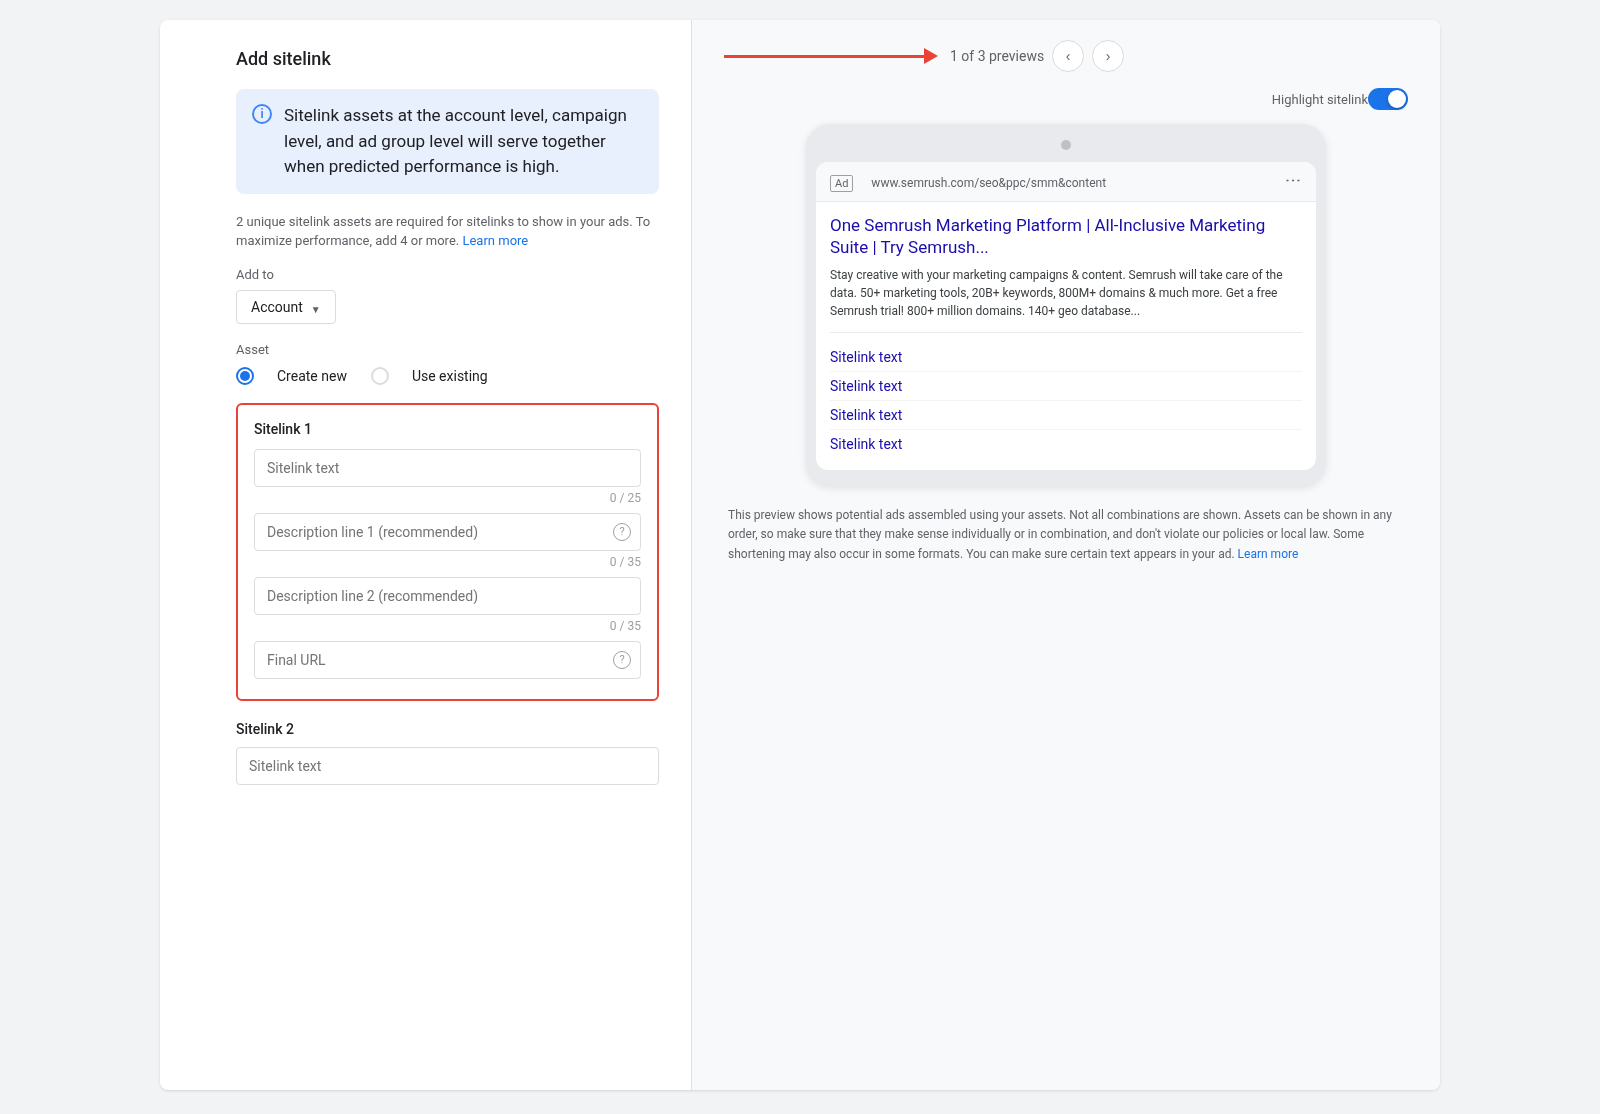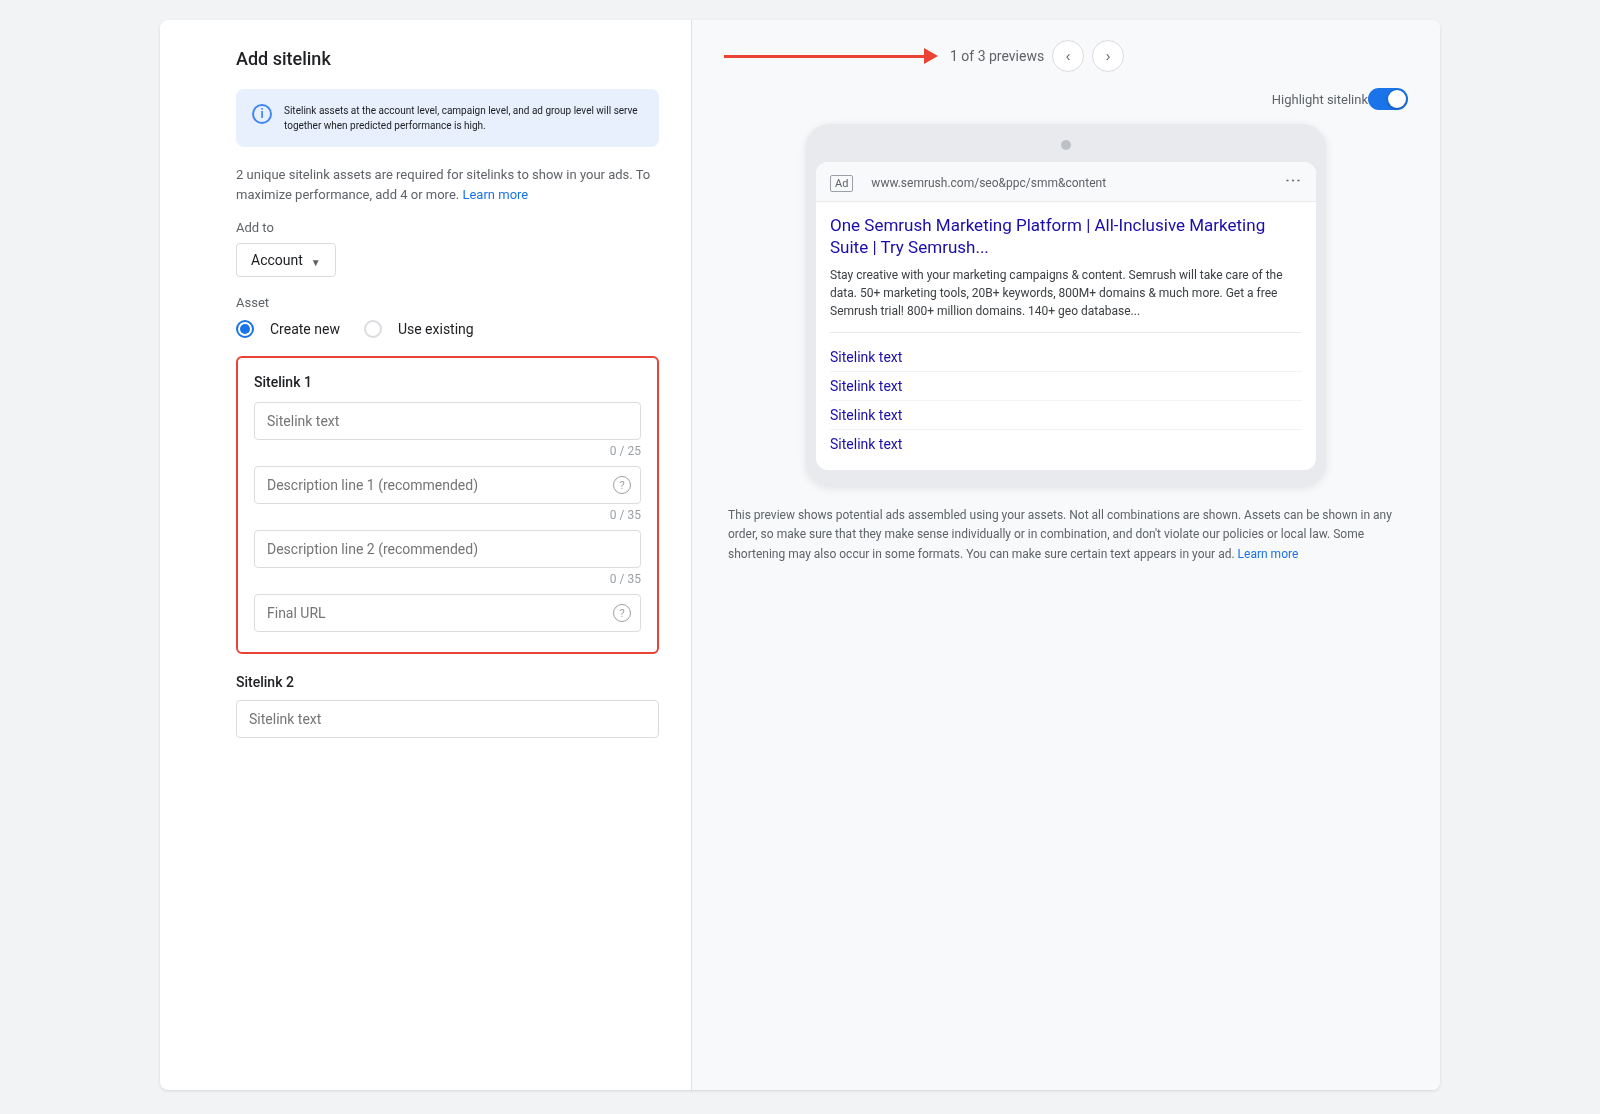--- a/index.html
+++ b/index.html
@@ -52,21 +52,21 @@
       color: #4285f4;
       font-size: 12px;
       font-weight: bold;
       display: flex;
       align-items: center;
       justify-content: center;
       flex-shrink: 0;
       margin-top: 1px;
     }
     .info-text {
-      font-size: 10px;
+      font-size: 17px;
       color: #202124;
       line-height: 1.5;
     }
     .notice-text {
       font-size: 13px;
       color: #5f6368;
       margin-bottom: 16px;
       line-height: 1.5;
     }
     .learn-more-link {
@@ -103,21 +103,21 @@
     }
     .radio-group {
       display: flex;
       align-items: center;
       gap: 24px;
       margin-bottom: 18px;
     }
     .radio-option {
       display: flex;
       align-items: center;
-      gap: 16px;
+      gap: 23px;
       font-size: 14px;
       color: #202124;
       cursor: pointer;
     }
     .radio-outer {
       width: 18px;
       height: 18px;
       border-radius: 50%;
       border: 2px solid #dadce0;
       display: flex;

